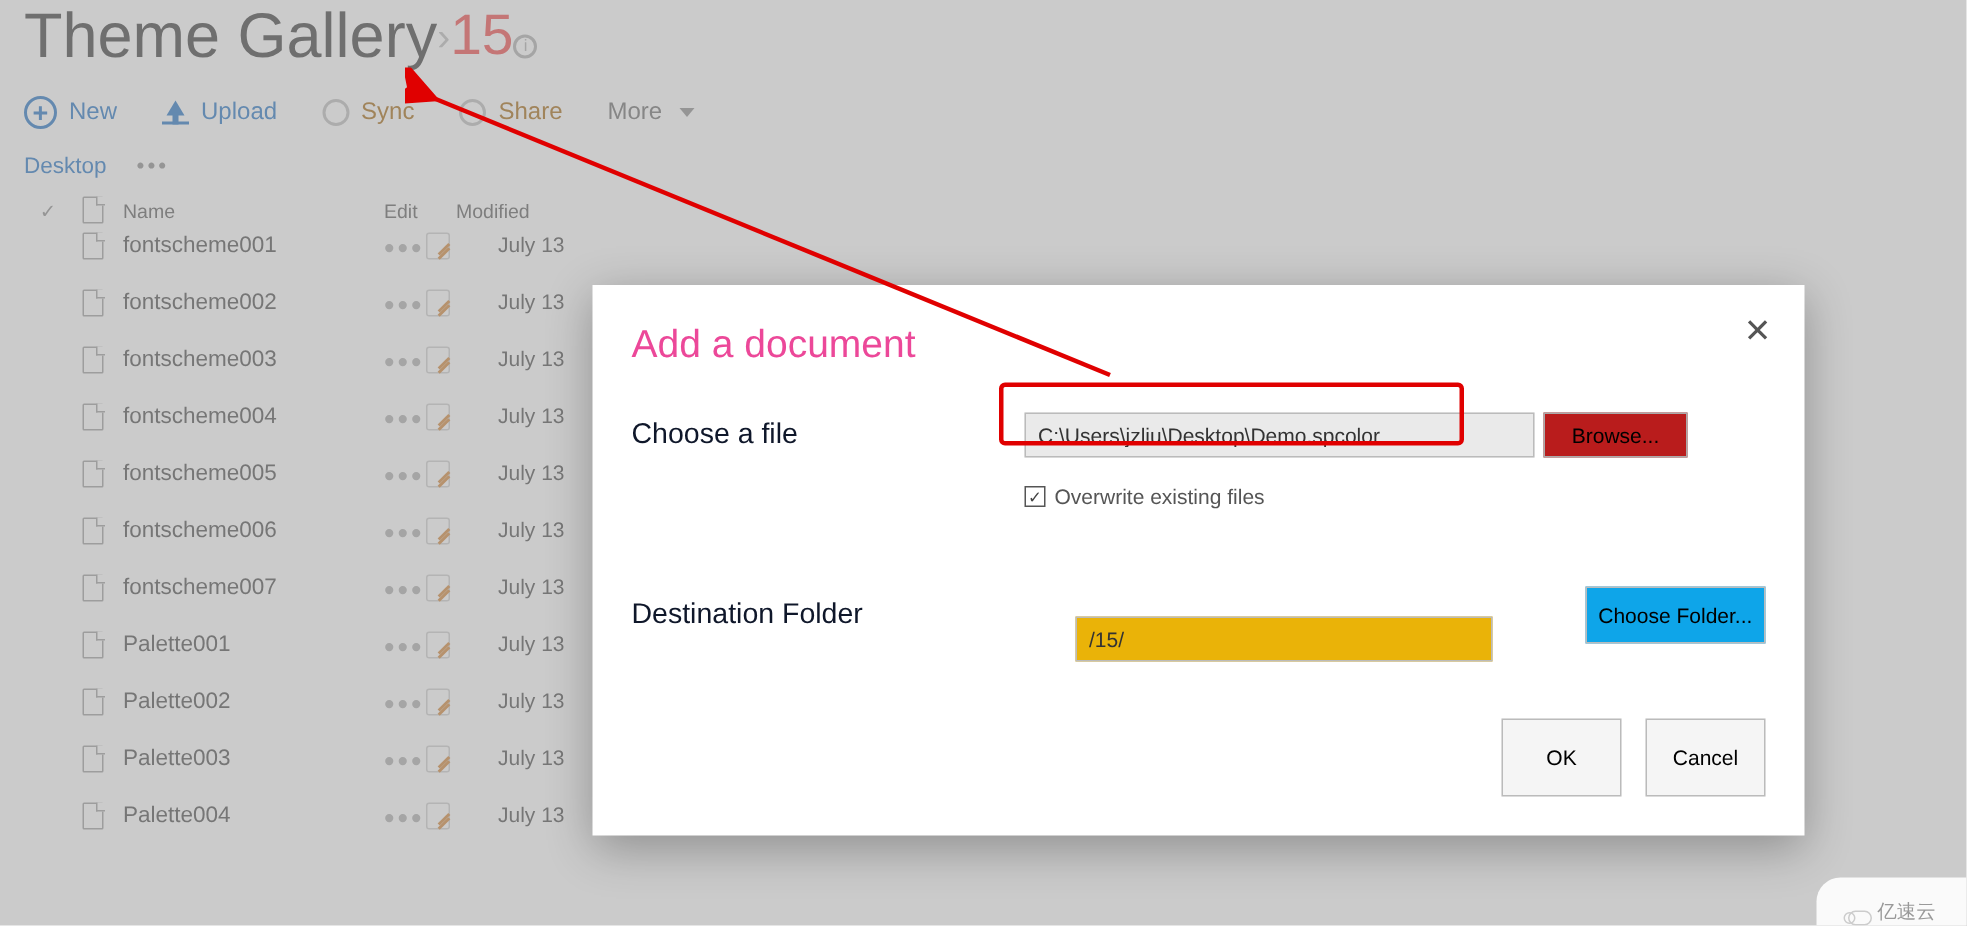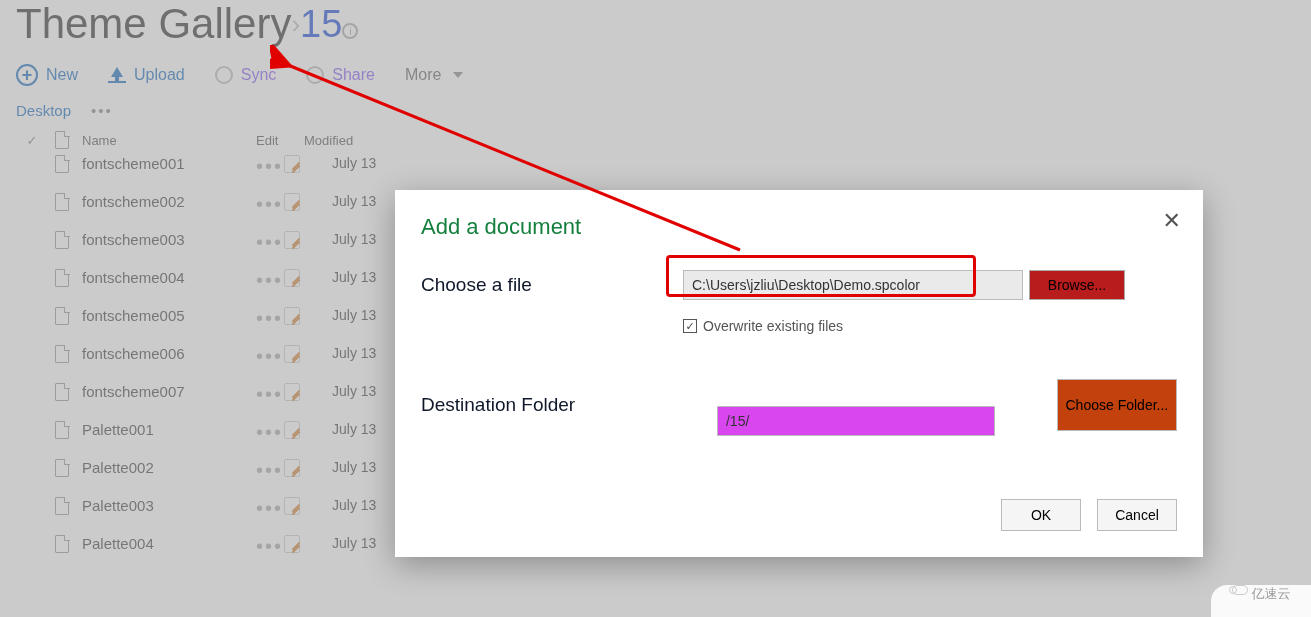--- a/index.html
+++ b/index.html
@@ -5,35 +5,35 @@
 * { box-sizing: border-box; margin: 0; padding: 0; }
 html, body { width: 1311px; height: 617px; overflow: hidden; font-family: "Segoe UI", Arial, sans-serif; background: #fff; font-size: 14px; color: #444; }
 
 .overlay { position: absolute; top: 0; left: 0; right: 0; bottom: 0; background: rgba(160,160,160,0.55); z-index: 5; pointer-events: none; }
 
 .page { position: relative; width: 100%; height: 100%; }
 
 .breadcrumb { display: flex; align-items: center; padding: 0 16px 10px 16px; color: #333; }
 .breadcrumb-main { font-size: 42px; font-weight: 300; color: #333; }
 .breadcrumb-sep { font-size: 26px; color: #bbb; }
-.breadcrumb-sub { font-size: 38px; font-weight: 300; color: #1d4ed8; }
+.breadcrumb-sub { font-size: 38px; font-weight: 300; color: #ef4444; }
 .info-icon { width: 16px; height: 16px; border: 2px solid #aaa; border-radius: 50%; display: inline-flex; align-items: center; justify-content: center; font-size: 11px; color: #aaa; margin-top: 14px; }
 
 .toolbar { display: flex; align-items: center; gap: 30px; padding: 6px 16px 10px 16px; font-size: 16px; color: #666; }
 .tb-item { display: inline-flex; align-items: center; gap: 8px; cursor: pointer; }
 .tb-item.accent { color: #1b6ec2; }
 .tb-item.accent .plus-icon { width: 22px; height: 22px; border: 2.5px solid #1b6ec2; border-radius: 50%; display: inline-flex; align-items: center; justify-content: center; font-weight: bold; font-size: 18px; color: #1b6ec2; line-height: 1; }
 .upload-arrow { width: 0; height: 0; border-left: 6px solid transparent; border-right: 6px solid transparent; border-bottom: 10px solid #1b6ec2; position: relative; }
 .upload-arrow::after { content: ""; position: absolute; width: 4px; height: 8px; background: #1b6ec2; left: -2px; top: 8px; }
 .upload-base { width: 18px; height: 2px; background: #1b6ec2; margin-top: 4px; }
 .upload-wrap { display: flex; flex-direction: column; align-items: center; }
 .sync-icon { width: 18px; height: 18px; border: 2px solid #bbb; border-radius: 50%; display: inline-block; position: relative; }
 .share-icon { width: 18px; height: 18px; border: 2px solid #bbb; border-radius: 50%; display: inline-block; }
 .more-chev { display: inline-block; width: 0; height: 0; border-left: 5px solid transparent; border-right: 5px solid transparent; border-top: 6px solid #888; margin-left: 4px; }
-.tb-item.dim { color: #8b5cf6; }
+.tb-item.dim { color: #a16207; }
 
 .subnav { display: flex; align-items: center; gap: 20px; padding: 6px 16px; color: #1b6ec2; font-size: 15px; }
 .subnav .dots { color: #888; letter-spacing: 2px; }
 
 .grid-header { display: flex; align-items: center; padding: 6px 16px; color: #555; font-size: 13px; }
 .col-check { width: 32px; display: flex; justify-content: center; color: #888; }
 .col-icon { width: 28px; display: flex; justify-content: center; }
 .col-name { width: 180px; padding-left: 6px; }
 .col-edit { width: 40px; }
 .col-mod { width: 120px; padding-left: 8px; }
@@ -43,42 +43,42 @@
 
 .rows { padding: 0 16px; }
 .row { display: flex; align-items: flex-start; height: 38px; }
 .row .col-name { color: #444; font-size: 15px; }
 .item-dots { color: #aaa; font-size: 20px; letter-spacing: 2px; cursor: pointer; }
 .edit-icon { width: 16px; height: 18px; background: linear-gradient(#fff,#fff); border: 1px solid #ccc; border-radius: 2px; position: relative; display: inline-block; }
 .edit-icon::after { content: ""; position: absolute; width: 10px; height: 2px; background: #d08030; transform: rotate(-45deg); right: -2px; bottom: 2px; box-shadow: 2px -2px 0 0 #d08030; }
 
 
 .dialog { position: absolute; left: 395px; top: 190px; width: 808px; height: 367px; background: #fff; z-index: 20; box-shadow: 0 8px 30px rgba(0,0,0,0.3); padding: 24px 26px; }
-.dialog-title { font-size: 22px; font-weight: 300; color: #15803d; }
+.dialog-title { font-size: 26px; font-weight: 300; color: #ec4899; }
 .close-x { position: absolute; top: 18px; right: 22px; font-size: 22px; color: #555; cursor: pointer; }
 .form-row { display: flex; align-items: center; margin-top: 30px; }
 .form-label { width: 262px; color: #0f172a; font-size: 19px; }
 .file-box { width: 340px; height: 30px; border: 1px solid #bbb; background: #eaeaea; padding: 0 8px; font-size: 14px; color: #333; }
-.file-box.white { background: #d946ef; width: 286px; margin-top: 32px; }
+.file-box.white { background: #eab308; width: 286px; margin-top: 32px; }
 .browse-btn { width: 96px; height: 30px; border: 1px solid #aaa; background: #b91c1c; margin-left: 6px; font-size: 14px; cursor: pointer; }
-.choose-folder-btn { width: 124px; height: 52px; border: 1px solid #bbb; background: #c2410c; margin-left: 20px; font-size: 14px; cursor: pointer; }
+.choose-folder-btn { width: 124px; height: 38px; border: 1px solid #bbb; background: #0ea5e9; margin-left: 20px; font-size: 14px; cursor: pointer; }
 .check-row { margin-left: 262px; margin-top: 18px; display: flex; align-items: center; gap: 6px; color: #555; }
 .checkbox { width: 14px; height: 14px; border: 1.5px solid #555; display: inline-flex; align-items: center; justify-content: center; font-size: 11px; color: #444; }
 .dialog-actions { position: absolute; right: 26px; bottom: 26px; display: flex; gap: 16px; }
-.dlg-btn { width: 80px; height: 32px; border: 1px solid #bbb; background: #f5f5f5; font-size: 14px; cursor: pointer; }
+.dlg-btn { width: 80px; height: 52px; border: 1px solid #bbb; background: #f5f5f5; font-size: 14px; cursor: pointer; }
 
 
 .red-highlight { position: absolute; border: 3px solid #e00000; border-radius: 4px; pointer-events: none; z-index: 30; }
 .hl1 { left: 666px; top: 255px; width: 310px; height: 42px; }
 
 
 .arrow-svg { position: absolute; z-index: 25; pointer-events: none; }
 
 
-.watermark { position: absolute; right: 0; bottom: 0; width: 100px; height: 32px; background: rgba(255,255,255,0.9); border-top-left-radius: 16px; display: flex; align-items: flex-start; justify-content: center; z-index: 50; font-size: 13px; color: #999; gap: 4px;}
+.watermark { position: absolute; right: 0; bottom: 0; width: 100px; height: 32px; background: rgba(255,255,255,0.9); border-top-left-radius: 16px; display: flex; align-items: flex-end; justify-content: center; z-index: 50; font-size: 13px; color: #999; gap: 4px;}
 .wm-ico { width: 16px; height: 10px; border: 1.5px solid #ccc; border-radius: 8px; display: inline-block; position: relative;}
 .wm-ico::before { content:""; position:absolute; width:6px; height:6px; border:1.5px solid #ccc; border-radius:50%; left:-4px; top:0;}
 </style>
 </head>
 <body>
 
 <div class="page">
 
   <div class="breadcrumb">
     <span class="breadcrumb-main">Theme Gallery</span>

